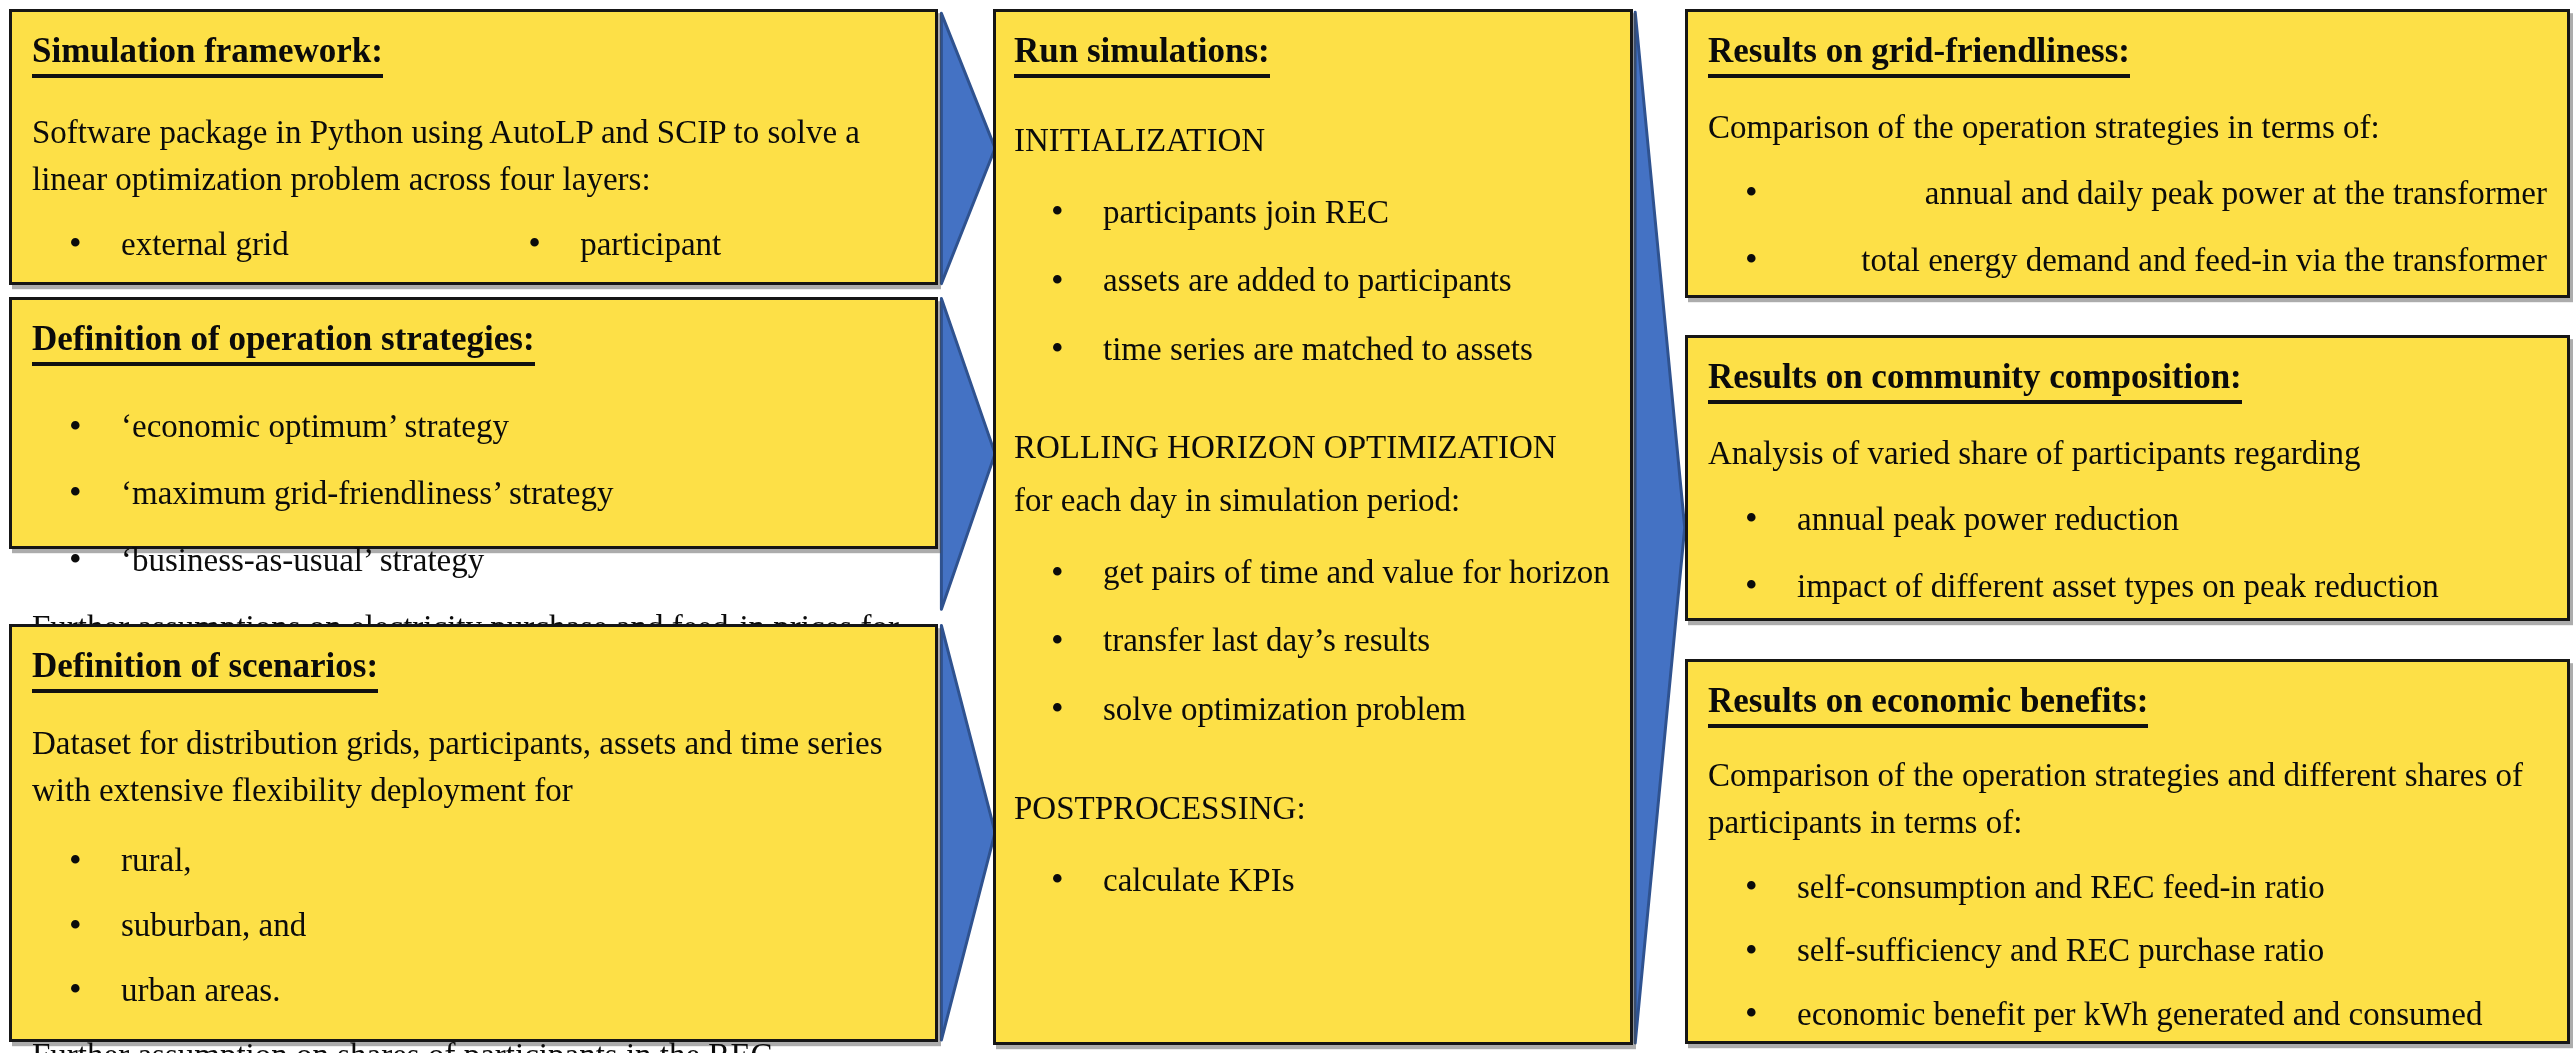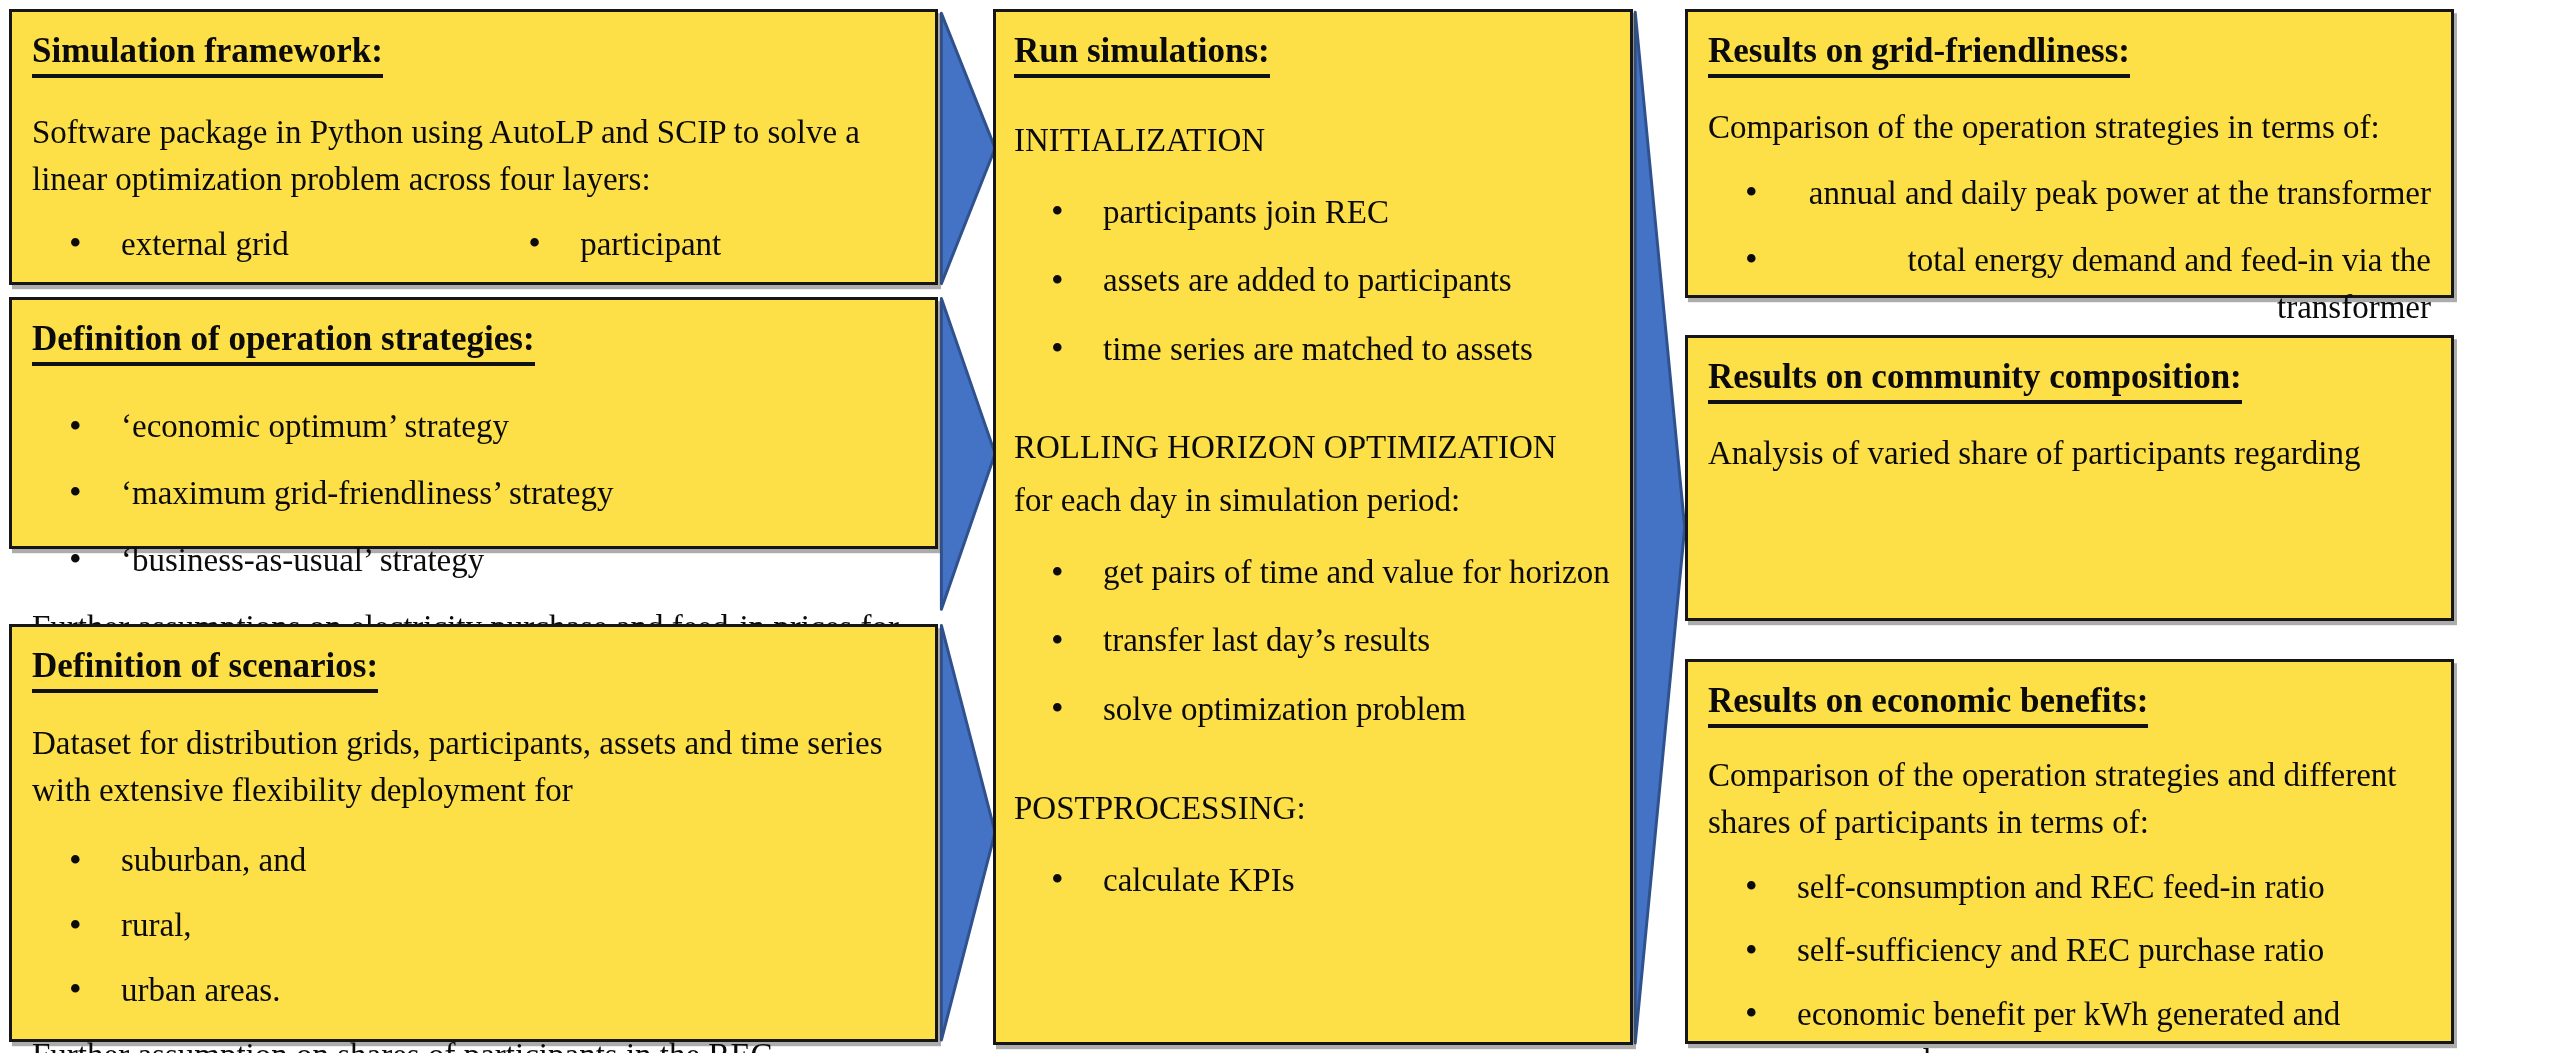--- a/index.html
+++ b/index.html
@@ -26,21 +26,21 @@
     box-shadow: 3px 4.2px 0 rgba(70,70,70,0.45);
     z-index: 2;
     font-size: 33px;
     line-height: 1.42;
   }
   .box-l { left: 9px; width: 929px; padding: 14.3px 20px; }
   #box-l1 { top: 9px;   height: 276px; }
   #box-l2 { top: 297px;  height: 252px; }
   #box-l3 { top: 624px; height: 418px; }
   #box-c  { left: 993px; top: 9px; width: 640px; height: 1036px; padding: 14.3px 18px; }
-  .box-r { left: 1685px; width: 769px; padding: 14.3px 20px; }
+  .box-r { left: 1685px; width: 885px; padding: 14.3px 20px; }
   #box-r1 { top: 9px;   height: 289px; }
   #box-r2 { top: 335px;  height: 286px; }
   #box-r3 { top: 659px; height: 385px; }
 
   .box-title { font-weight: bold; font-size: 35px; }
   .box-title .u {
     display: inline-block;
     border-bottom: 4.2px solid #111;
     padding-bottom: 2.4px;
     line-height: 1.15;
@@ -118,22 +118,22 @@
       <li>‘maximum grid-friendliness’ strategy</li>
       <li>‘business-as-usual’ strategy</li>
     </ul>
     <div class="outro" style="margin-top:16.7px;">Further assumptions on electricity purchase and feed-in prices for the external grid and REC exchange.</div>
   </div>
 
   <div class="box box-l" id="box-l3">
     <div class="box-title"><span class="u">Definition of scenarios:</span></div>
     <div class="intro" style="margin-top:27.4px;">Dataset for distribution grids, participants, assets and time series with extensive flexibility deployment for</div>
     <ul class="bullets" style="margin-top:23px;">
+      <li style="margin-bottom:18px;">rural,</li>
       <li style="margin-bottom:18px;">suburban, and</li>
-      <li style="margin-bottom:18px;">rural,</li>
       <li style="margin-bottom:18px;">urban areas.</li>
     </ul>
     <div class="outro" style="margin-top:18px;">Further assumption on shares of participants in the REC.</div>
   </div>
 
   <div class="box" id="box-c">
     <div class="box-title"><span class="u">Run simulations:</span></div>
 
     <div class="section" style="margin-top:39px;">
       <div class="section-heading">INITIALIZATION</div>
@@ -168,20 +168,24 @@
     <div class="intro" style="margin-top:26px;">Comparison of the operation strategies in terms of:</div>
     <ul class="bullets" style="margin-top:19px;text-align:right;">
       <li>annual and daily peak power at the transformer</li>
       <li>total energy demand and feed-in via the transformer</li>
     </ul>
   </div>
 
   <div class="box box-r" id="box-r2">
     <div class="box-title"><span class="u">Results on community composition:</span></div>
     <div class="intro" style="margin-top:26px;">Analysis of varied share of participants regarding</div>
+    <ul class="bullets" style="margin-top:19px;">
+      <li>annual peak power reduction</li>
+      <li>impact of different asset types on peak reduction</li>
+    </ul>
   </div>
 
   <div class="box box-r" id="box-r3">
     <div class="box-title"><span class="u">Results on economic benefits:</span></div>
     <div class="intro" style="margin-top:24px;">Comparison of the operation strategies and different shares of participants in terms of:</div>
     <ul class="bullets" style="margin-top:18px;">
       <li style="margin-bottom:16.7px;">self-consumption and REC feed-in ratio</li>
       <li style="margin-bottom:16.7px;">self-sufficiency and REC purchase ratio</li>
       <li style="margin-bottom:16.7px;">economic benefit per kWh generated and consumed</li>
     </ul>

